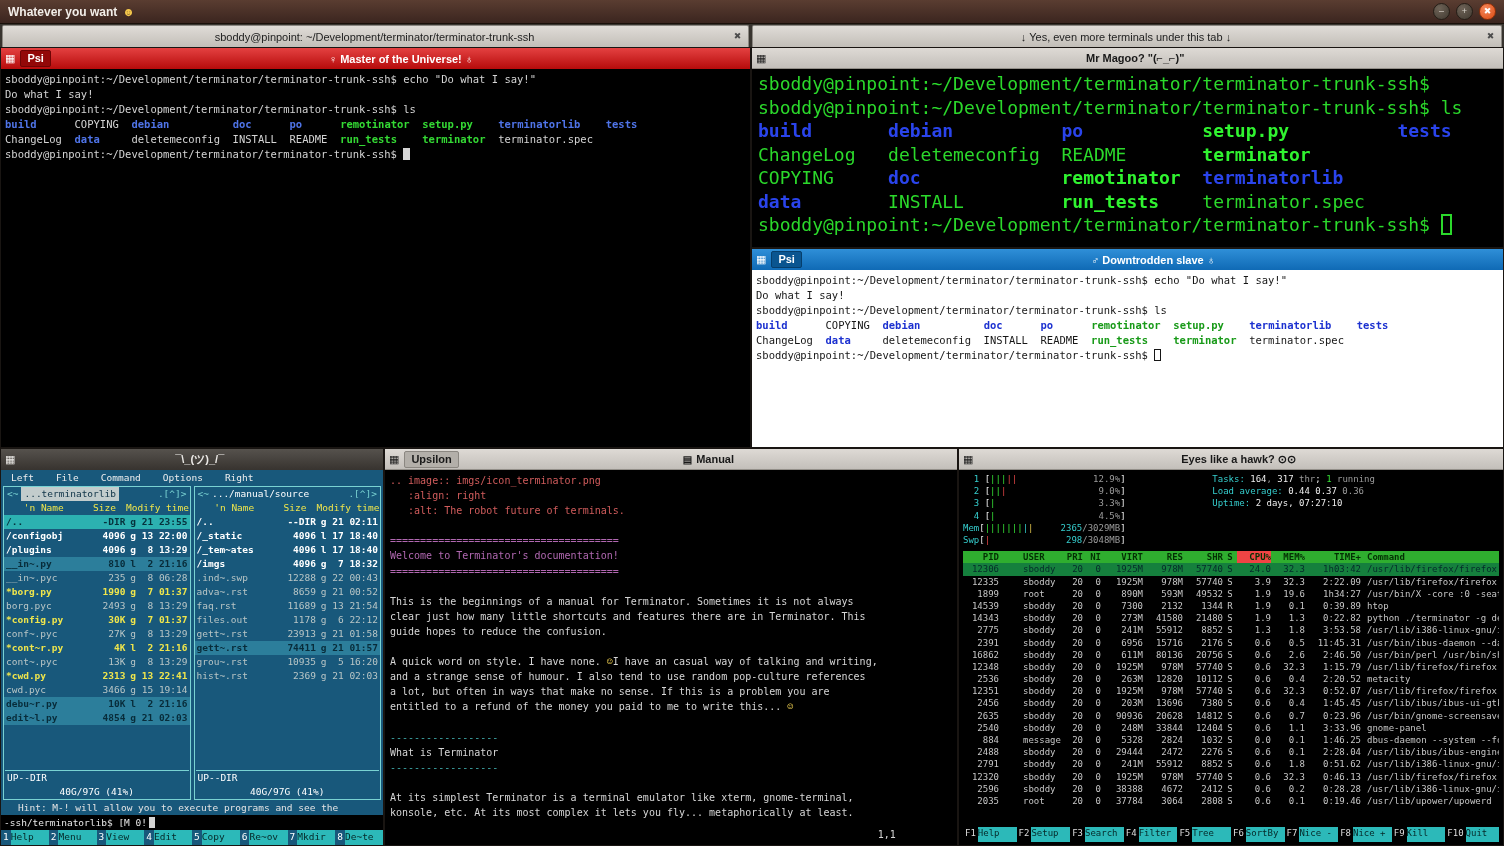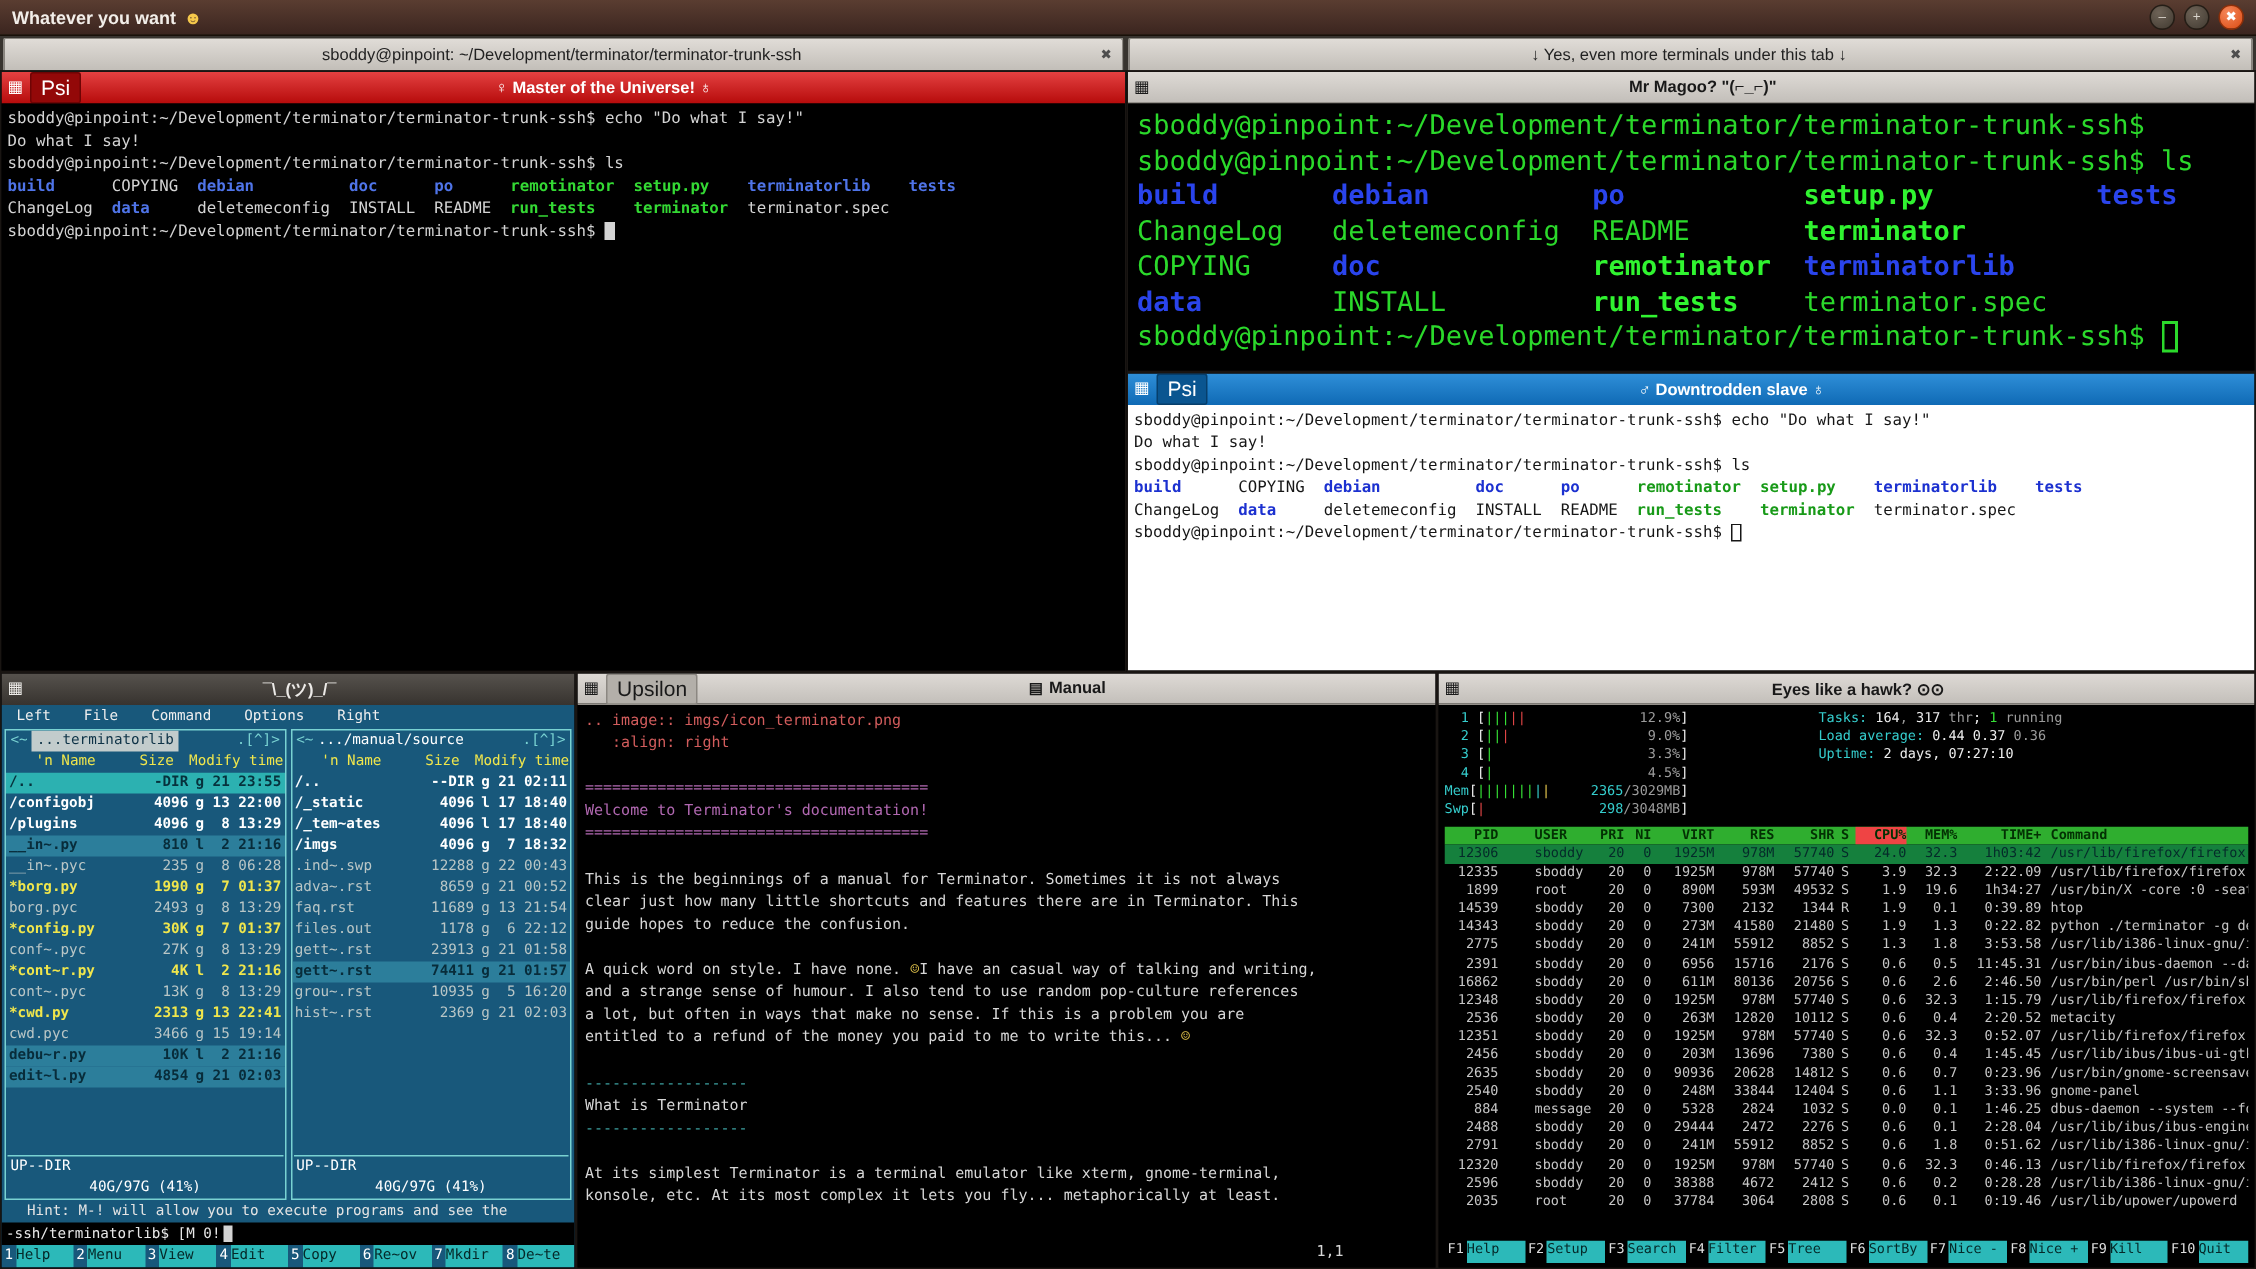--- a/index.html
+++ b/index.html
@@ -26,21 +26,21 @@
 .pane{position:absolute;display:flex;flex-direction:column;background:#000;border:1px solid #191512;overflow:hidden}
 .pane-master{left:0;top:47px;width:751px;height:401px}
 .pane-magoo{left:751px;top:47px;width:753px;height:201px}
 .pane-slave{left:751px;top:248px;width:753px;height:200px}
 .pane-mc{left:0;top:448px;width:384px;height:398px}
 .pane-manual{left:384px;top:448px;width:574px;height:398px}
 .pane-htop{left:958px;top:448px;width:546px;height:398px}
 
 .ttl{flex:0 0 21px;display:flex;align-items:center;gap:5px;padding:0 4px;font-size:11px;white-space:nowrap;overflow:hidden}
 .tic{font-size:11px;line-height:1}
-.grp{display:inline-flex;align-items:flex-start;gap:4px;padding:1px 6px 2px;border-radius:2px;font-weight:normal;font-size:14px}
+.grp{display:inline-flex;align-items:flex-start;gap:4px;padding:1px 6px 2px;border-radius:2px;font-weight:bold;font-size:11px}
 .ctr{flex:1;text-align:center;font-weight:bold;overflow:hidden;text-overflow:ellipsis}
 .cicon{font-size:10px;margin-right:4px}
 .ttl-red{background:linear-gradient(#e44141,#b60b0b);color:#fff}
 .ttl-red .grp{background:#930808;border:1px solid #6f0404}
 .ttl-blue{background:linear-gradient(#2f8fd8,#0f6ab5);color:#fff}
 .ttl-blue .grp{background:#0a5590;border:1px solid #063e6b}
 .ttl-light{background:linear-gradient(#dedad5,#c3bfba);color:#191919;border-bottom:1px solid #938f89}
 .ttl-light .grp{background:#b3afa9;border:1px solid #8b8781}
 .ttl-dark{background:linear-gradient(#56524d,#37332f);color:#edebe8}
 
@@ -463,20 +463,21 @@
     <span class="tic">▦</span>
     <span class="grp">
         <span>Upsilon</span>
       </span>
     <span class="ctr"><span class="cicon">▤</span><span>Manual</span></span>
   </div>
   <div class="screen scr-manual">
     <div>
         <div class="tline"><span class="red">.. image:: imgs/icon_terminator.png</span></div>
         <div class="tline"><span class="red">   :align: right</span></div>
+        <div class="tline"><span class="red">   :alt: The robot future of terminals.</span></div>
         <div class="tline">&nbsp;</div>
         <div class="tline"><span class="pur">======================================</span></div>
         <div class="tline"><span class="pur">Welcome to Terminator's documentation!</span></div>
         <div class="tline"><span class="pur">======================================</span></div>
         <div class="tline">&nbsp;</div>
         <div class="tline"><span>This is the beginnings of a manual for Terminator. Sometimes it is not always</span></div>
         <div class="tline"><span>clear just how many little shortcuts and features there are in Terminator. This</span></div>
         <div class="tline"><span>guide hopes to reduce the confusion.</span></div>
         <div class="tline">&nbsp;</div>
         <div class="tline"><span>A quick word on style. I have none. </span><span class="yel">☺</span><span>I have an casual way of talking and writing,</span></div>

